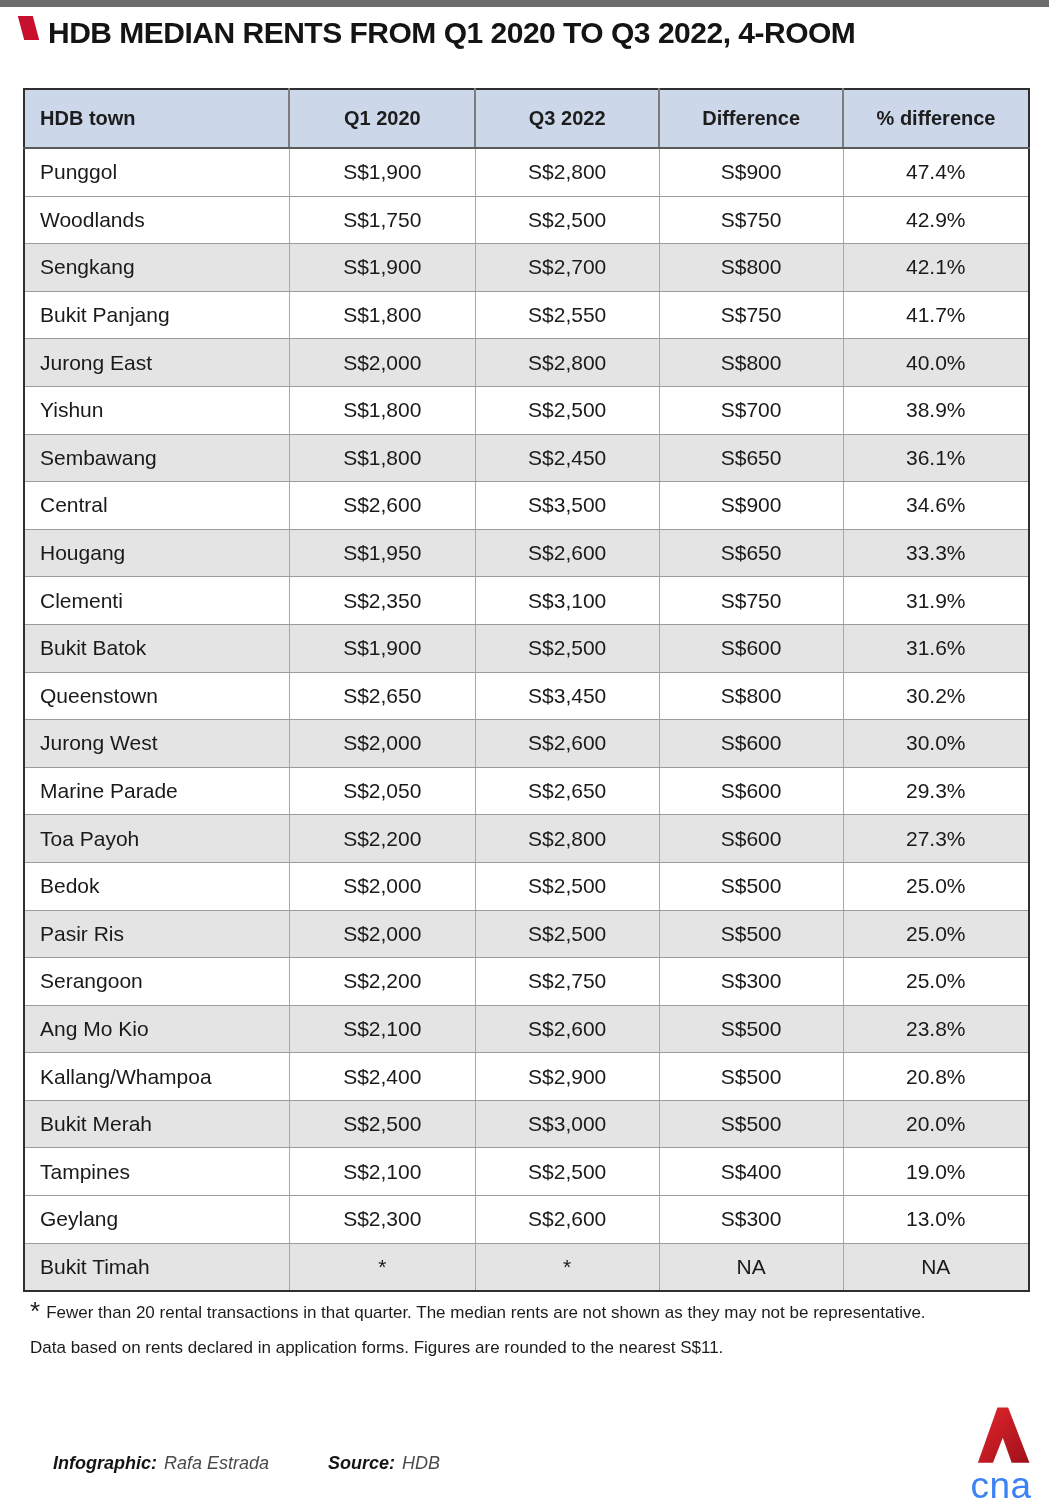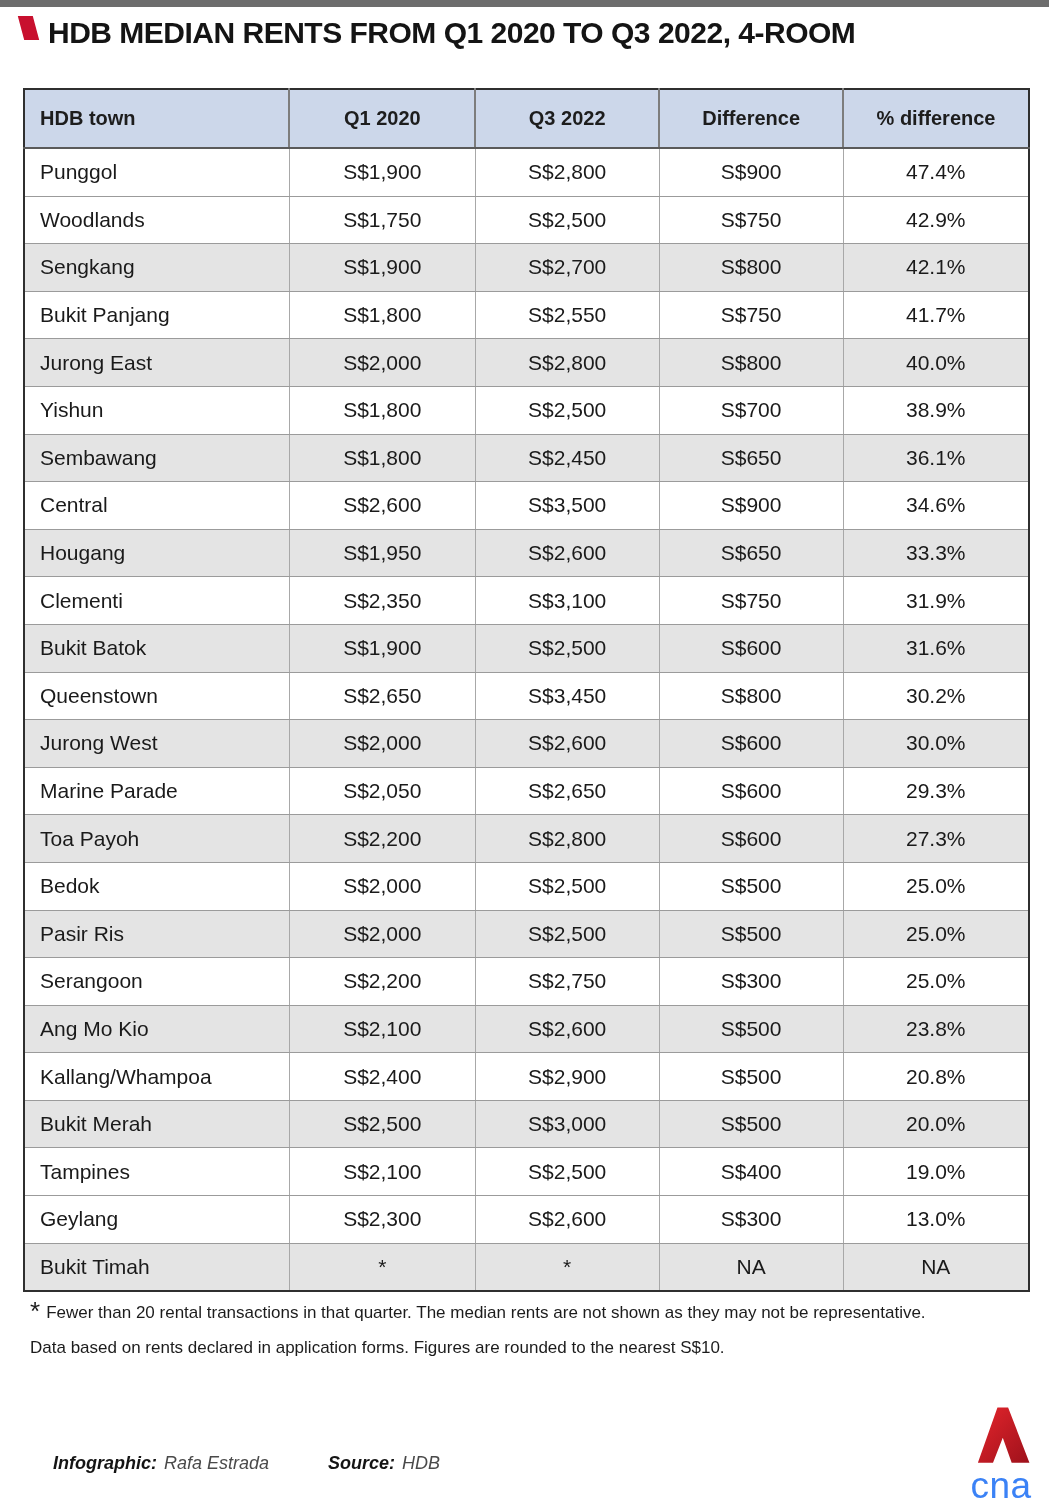--- a/index.html
+++ b/index.html
@@ -322,21 +322,21 @@
         <td>*</td>
         <td>*</td>
         <td>NA</td>
         <td>NA</td>
       </tr>
     </tbody>
 </table>
 
 <div class="footnotes">
   <div class="footnote-line1"><span class="asterisk-big">*</span><span>Fewer than 20 rental transactions in that quarter. The median rents are not shown as they may not be representative.</span></div>
-  <div class="footnote-line2">Data based on rents declared in application forms. Figures are rounded to the nearest S$10.</div>
+  <div class="footnote-line2">Data based on rents declared in application forms. Figures are rounded to the nearest S$11.</div>
 </div>
 
 <div class="credits">
   <span class="label">Infographic:</span><span>Rafa Estrada</span><span class="gap"></span><span class="label">Source:</span><span>HDB</span>
 </div>
 
 <div class="cna-logo">
   <svg width="64" height="62" viewBox="0 0 72 68" xmlns="http://www.w3.org/2000/svg">
     <defs>
       <linearGradient id="cnaRed" x1="0" y1="0" x2="1" y2="1">

